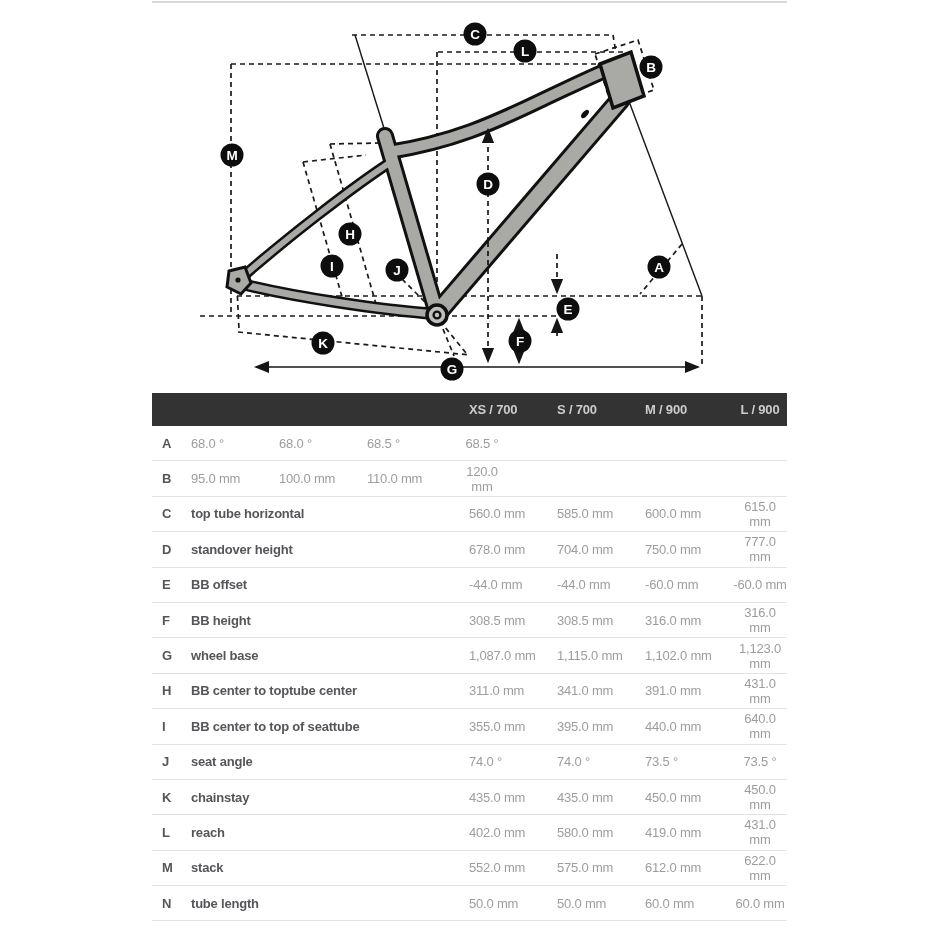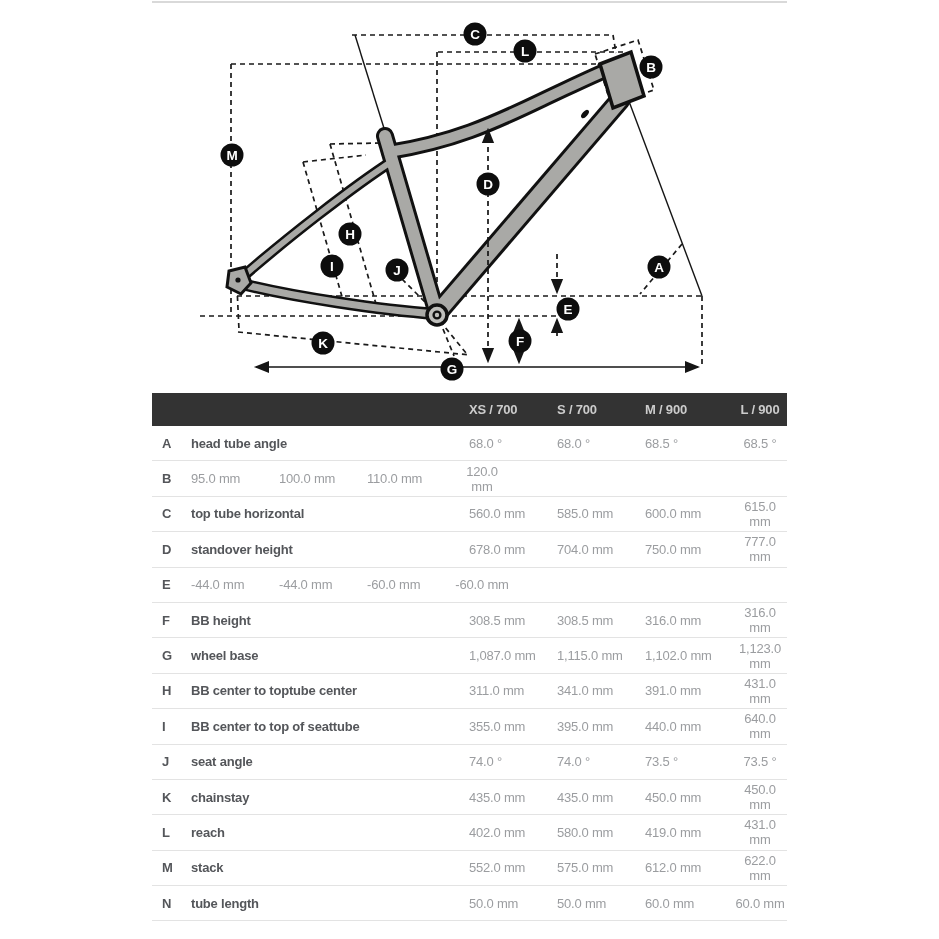--- a/index.html
+++ b/index.html
@@ -140,21 +140,20 @@
       <div class="c-key"></div>
       <div class="c-label"></div>
       <div class="c-val">XS / 700</div>
       <div class="c-val">S / 700</div>
       <div class="c-val">M / 900</div>
       <div class="c-val last">L / 900</div>
     </div>
     <div id="tbody">
     <div class="trow">
       <div class="c-key">A</div>
-      <div class="c-label">head tube angle</div>
       <div class="c-val">68.0 °</div>
       <div class="c-val">68.0 °</div>
       <div class="c-val">68.5 °</div>
       <div class="c-val last">68.5 °</div>
     </div>
 
     <div class="trow">
       <div class="c-key">B</div>
       <div class="c-val">95.0 mm</div>
       <div class="c-val">100.0 mm</div>
@@ -175,20 +174,21 @@
       <div class="c-key">D</div>
       <div class="c-label">standover height</div>
       <div class="c-val">678.0 mm</div>
       <div class="c-val">704.0 mm</div>
       <div class="c-val">750.0 mm</div>
       <div class="c-val last">777.0 mm</div>
     </div>
 
     <div class="trow">
       <div class="c-key">E</div>
+      <div class="c-label">BB offset</div>
       <div class="c-val">-44.0 mm</div>
       <div class="c-val">-44.0 mm</div>
       <div class="c-val">-60.0 mm</div>
       <div class="c-val last">-60.0 mm</div>
     </div>
 
     <div class="trow">
       <div class="c-key">F</div>
       <div class="c-label">BB height</div>
       <div class="c-val">308.5 mm</div>

